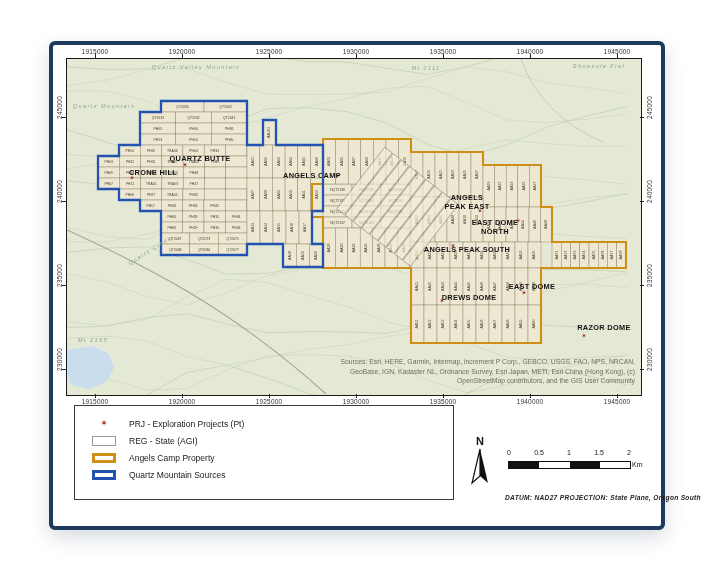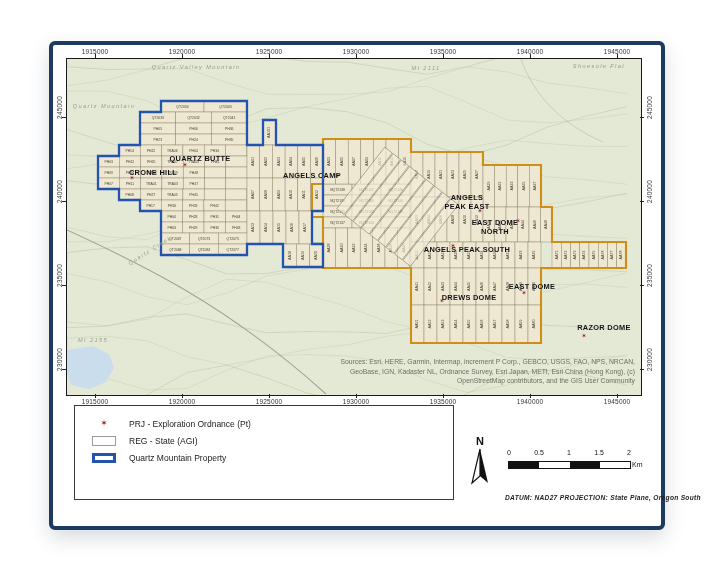--- a/index.html
+++ b/index.html
@@ -490,33 +490,39 @@
         <div class="tick" style="left: 587px; top: 240px; width: 4px; height: 1px;"></div>
         <div class="axis-label v" style="left: 593px; top: 303px;">230000</div>
         <div class="tick" style="left: 587px; top: 324px; width: 4px; height: 1px;"></div>
       </div>
 
     <div id="legend">
       <div class="legend-row">
         <span class="legend-swatch">
             <span class="sw-star">✶</span>
           </span>
-        <span class="legend-label">PRJ - Exploration Ordnance (Pt)</span>
+        <span class="legend-label">PRJ - Exploration Projects (Pt)</span>
       </div>
       <div class="legend-row">
         <span class="legend-swatch">
             <span class="sw-rect sw-tenure"></span>
           </span>
         <span class="legend-label">REG - State (AGI)</span>
       </div>
       <div class="legend-row">
         <span class="legend-swatch">
+            <span class="sw-rect sw-angels"></span>
+          </span>
+        <span class="legend-label">Angels Camp Property</span>
+      </div>
+      <div class="legend-row">
+        <span class="legend-swatch">
             <span class="sw-rect sw-quartz"></span>
           </span>
-        <span class="legend-label">Quartz Mountain Property</span>
+        <span class="legend-label">Quartz Mountain Sources</span>
       </div>
     </div>
 
     <div id="north">
       <div class="n-label">N</div>
       <svg width="26" height="40" viewBox="0 0 26 40">
         <path d="M13,2 L21,36 L13,29 Z" fill="#111"></path>
         <path d="M13,2 L5,36 L13,29 Z" fill="#fff" stroke="#111" stroke-width="1.2"></path>
       </svg>
     </div>

